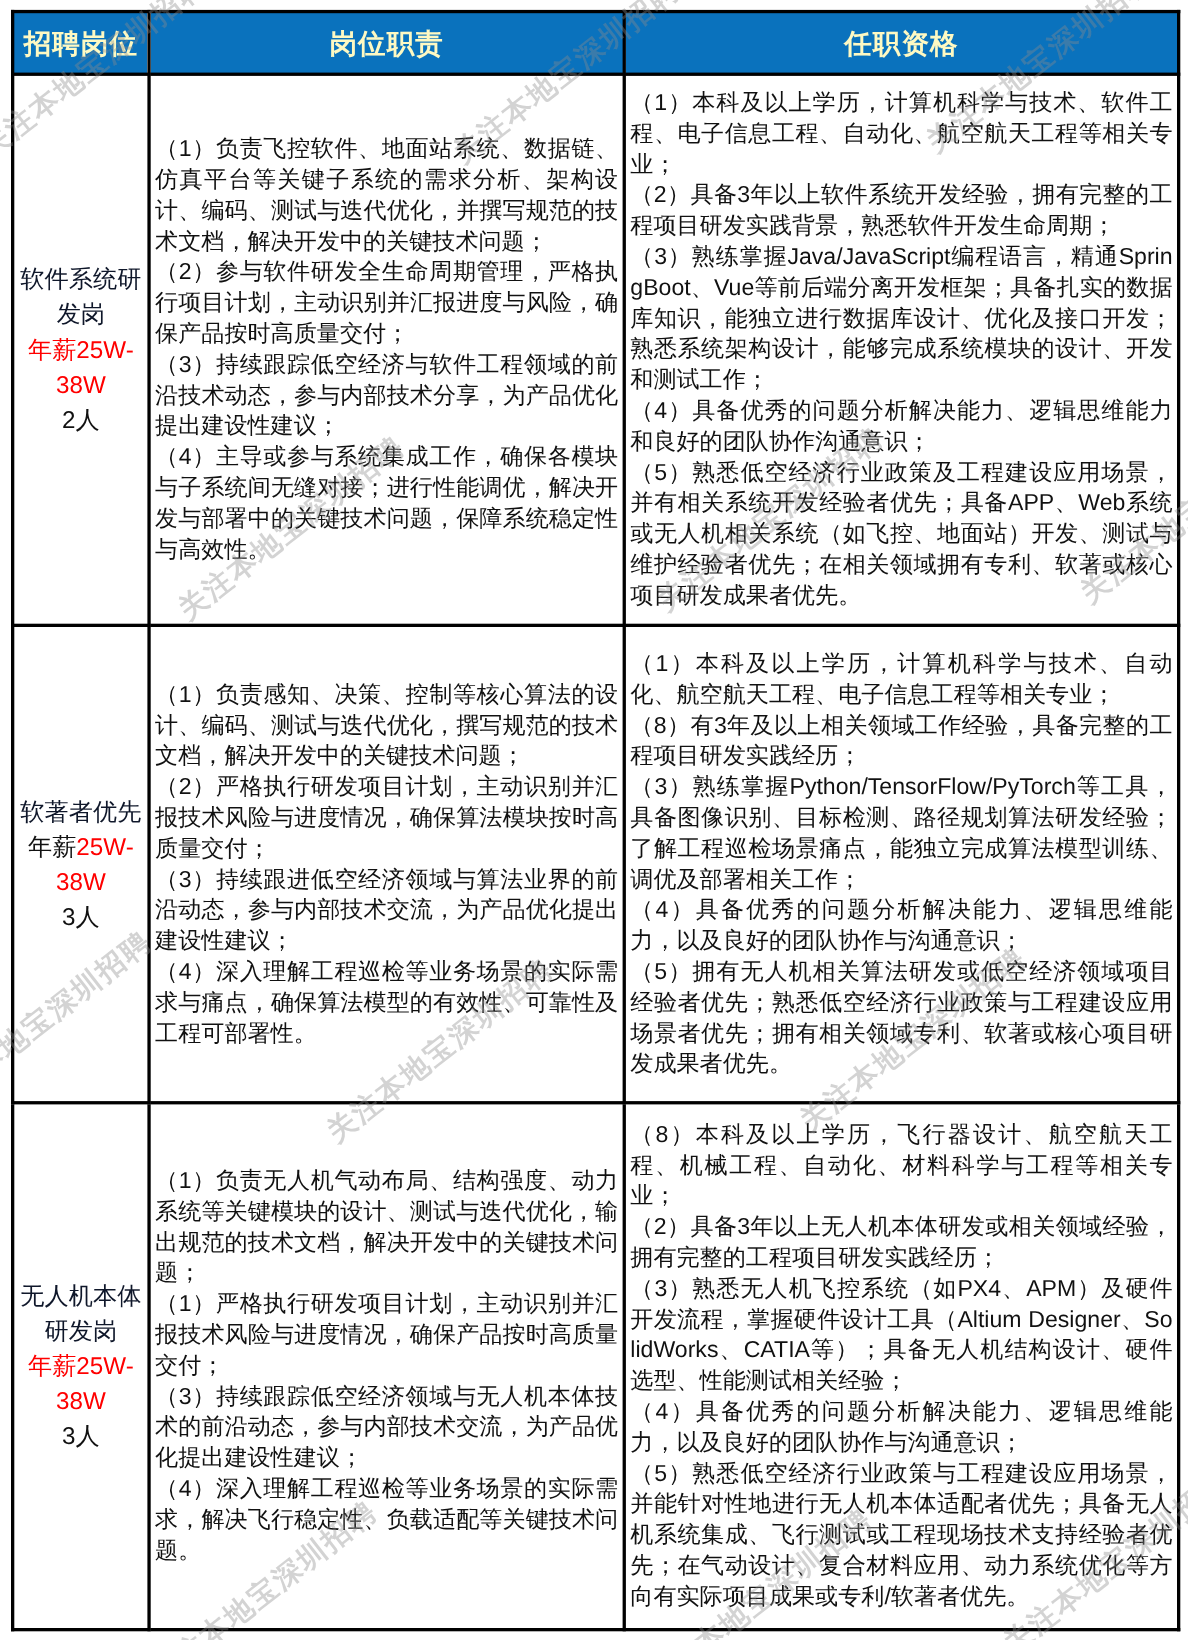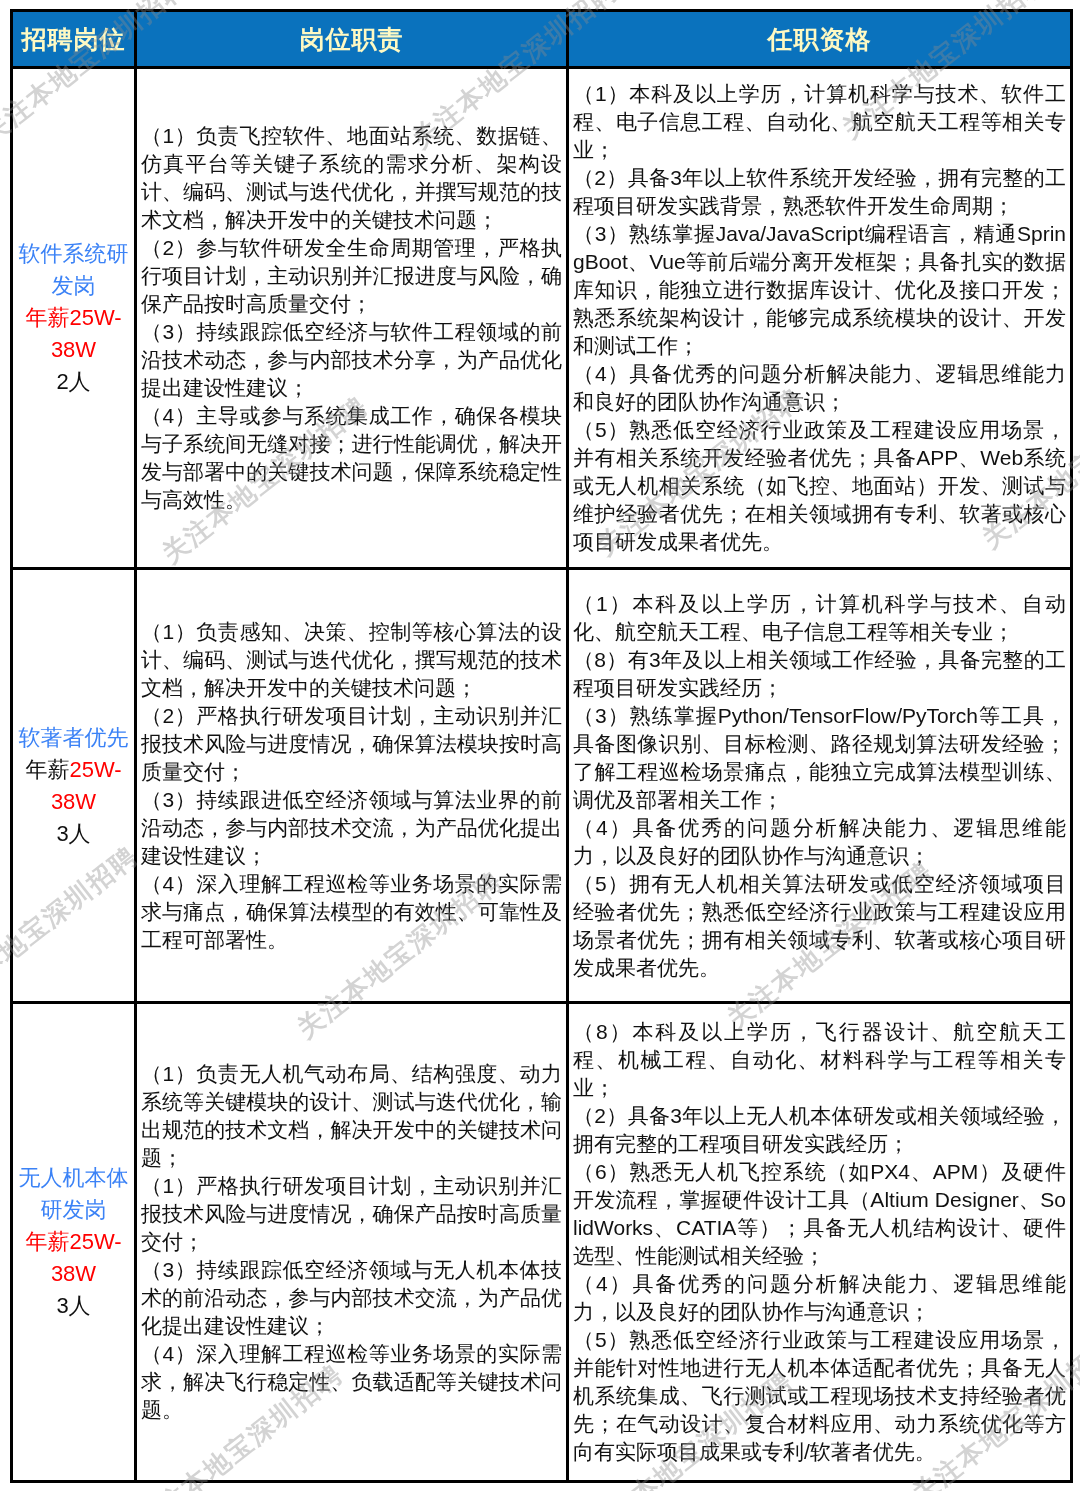--- a/index.html
+++ b/index.html
@@ -43,21 +43,21 @@
     letter-spacing: 1px;
   }
 
   td.pos-cell {
     text-align: center;
     vertical-align: middle;
     font-size: 22px;
     line-height: 32px;
     padding: 0 2px;
   }
-  td.pos-cell .pos-name { color: #3b82f6; }
+  td.pos-cell .pos-name { color: #0f172a; }
   .salary-red { color: #FF0000; }
   .salary-dark { color: #111111; }
 
   td.body-cell {
     vertical-align: middle;
     font-size: 21px;
     line-height: 28px;
     padding: 0 4px;
     text-align: justify;
     text-justify: inter-character;
@@ -157,21 +157,21 @@
         </td>
         <td class="body-cell">
           <p>（1）负责无人机气动布局、结构强度、动力系统等关键模块的设计、测试与迭代优化，输出规范的技术文档，解决开发中的关键技术问题；</p>
           <p>（1）严格执行研发项目计划，主动识别并汇报技术风险与进度情况，确保产品按时高质量交付；</p>
           <p>（3）持续跟踪低空经济领域与无人机本体技术的前沿动态，参与内部技术交流，为产品优化提出建设性建议；</p>
           <p>（4）深入理解工程巡检等业务场景的实际需求，解决飞行稳定性、负载适配等关键技术问题。</p>
         </td>
         <td class="body-cell">
           <p>（8）本科及以上学历，飞行器设计、航空航天工程、机械工程、自动化、材料科学与工程等相关专业；</p>
           <p>（2）具备3年以上无人机本体研发或相关领域经验，拥有完整的工程项目研发实践经历；</p>
-          <p>（6）熟悉无人机飞控系统（如PX4、APM）及硬件开发流程，掌握硬件设计工具（Altium Designer、SolidWorks、CATIA等）；具备无人机结构设计、硬件选型、性能测试相关经验；</p>
+          <p>（3）熟悉无人机飞控系统（如PX4、APM）及硬件开发流程，掌握硬件设计工具（Altium Designer、SolidWorks、CATIA等）；具备无人机结构设计、硬件选型、性能测试相关经验；</p>
           <p>（4）具备优秀的问题分析解决能力、逻辑思维能力，以及良好的团队协作与沟通意识；</p>
           <p>（5）熟悉低空经济行业政策与工程建设应用场景，并能针对性地进行无人机本体适配者优先；具备无人机系统集成、飞行测试或工程现场技术支持经验者优先；在气动设计、复合材料应用、动力系统优化等方向有实际项目成果或专利/软著者优先。</p>
         </td>
       </tr>
 
     </tbody>
   </table>
 </div>
 
 <div class="wm-layer">

